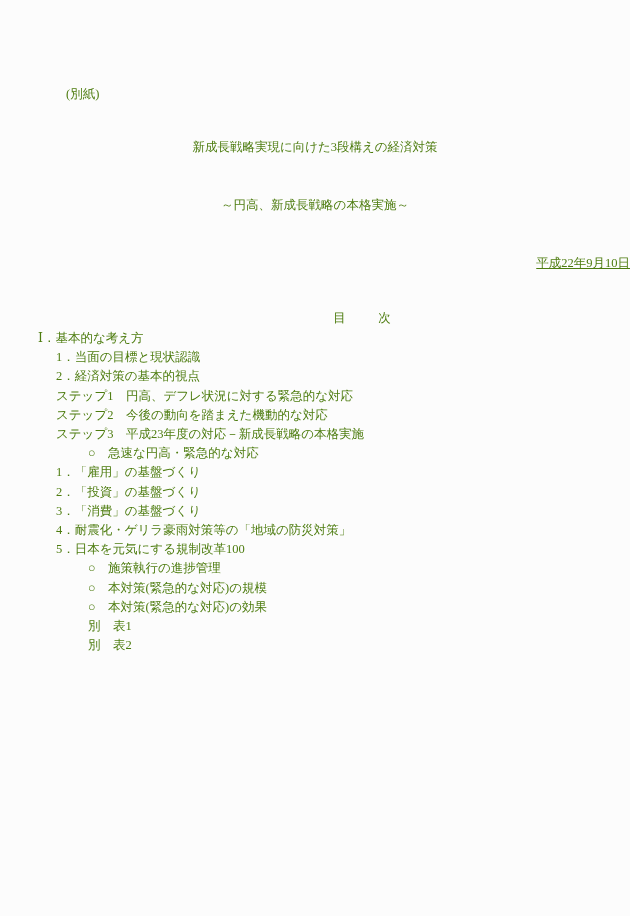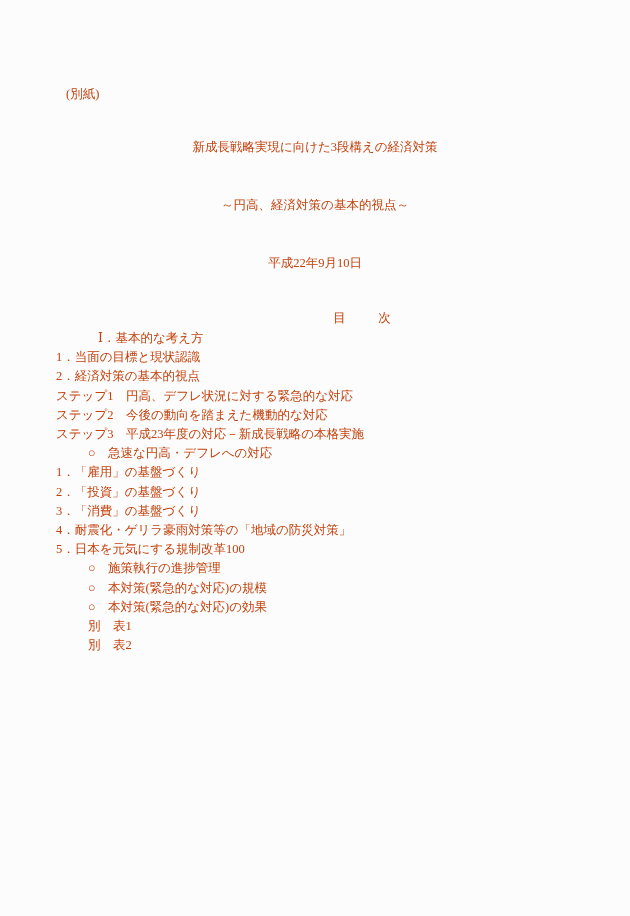--- a/index.html
+++ b/index.html
@@ -7,21 +7,21 @@
     padding: 0;
     background: #fcfcfc;
   }
   .page {
     position: relative;
     width: 630px;
     height: 916px;
     background: #fcfcfc;
     font-family: "Liberation Serif", "DejaVu Serif", serif;
     font-size: 12.5px;
-    color: #c2410c;
+    color: #4d7c0f;
     overflow: hidden;
   }
   .attachment {
     position: absolute;
     top: 86px;
     left: 66px;
   }
   .doc-title {
     position: absolute;
     top: 139px;
@@ -34,21 +34,22 @@
     top: 197px;
     left: 0;
     width: 100%;
     text-align: center;
   }
   .doc-date {
     position: absolute;
     top: 255px;
     left: 0;
     width: 100%;
-    text-align: center;
+    text-align: right;
+    text-decoration: underline;
   }
   .toc-heading {
     position: absolute;
     top: 310px;
     left: 0;
     width: 100%;
     text-align: center;
     letter-spacing: 10px;
     padding-left: 16px;
     box-sizing: border-box;
@@ -57,46 +58,46 @@
   .toc {
     position: absolute;
     top: 329px;
     left: 0;
     width: 100%;
   }
   .toc-line {
     line-height: 19.2px;
     white-space: pre;
   }
-  .lvl0 { padding-left: 98px; }
+  .lvl0 { padding-left: 38px; }
   .lvl1 { padding-left: 88px; }
   .lvl2 { padding-left: 56px; }
 </style>
 </head>
 <body>
 
 <div class="page">
   <div class="attachment">(別紙)</div>
 
   <div class="doc-title">新成長戦略実現に向けた3段構えの経済対策</div>
 
-  <div class="doc-subtitle">～円高、経済対策の基本的視点～</div>
+  <div class="doc-subtitle">～円高、新成長戦略の本格実施～</div>
 
   <div class="doc-date">平成22年9月10日</div>
 
   <div class="toc-heading">目　次</div>
 
   <div class="toc">
       <div class="toc-line lvl0">Ⅰ．基本的な考え方</div>
       <div class="toc-line lvl2">1．当面の目標と現状認識</div>
       <div class="toc-line lvl2">2．経済対策の基本的視点</div>
       <div class="toc-line lvl2">ステップ1　円高、デフレ状況に対する緊急的な対応</div>
       <div class="toc-line lvl2">ステップ2　今後の動向を踏まえた機動的な対応</div>
       <div class="toc-line lvl2">ステップ3　平成23年度の対応－新成長戦略の本格実施</div>
-      <div class="toc-line lvl1">○　急速な円高・デフレへの対応</div>
+      <div class="toc-line lvl1">○　急速な円高・緊急的な対応</div>
       <div class="toc-line lvl2">1．「雇用」の基盤づくり</div>
       <div class="toc-line lvl2">2．「投資」の基盤づくり</div>
       <div class="toc-line lvl2">3．「消費」の基盤づくり</div>
       <div class="toc-line lvl2">4．耐震化・ゲリラ豪雨対策等の「地域の防災対策」</div>
       <div class="toc-line lvl2">5．日本を元気にする規制改革100</div>
       <div class="toc-line lvl1">○　施策執行の進捗管理</div>
       <div class="toc-line lvl1">○　本対策(緊急的な対応)の規模</div>
       <div class="toc-line lvl1">○　本対策(緊急的な対応)の効果</div>
       <div class="toc-line lvl1">別　表1</div>
       <div class="toc-line lvl1">別　表2</div>

